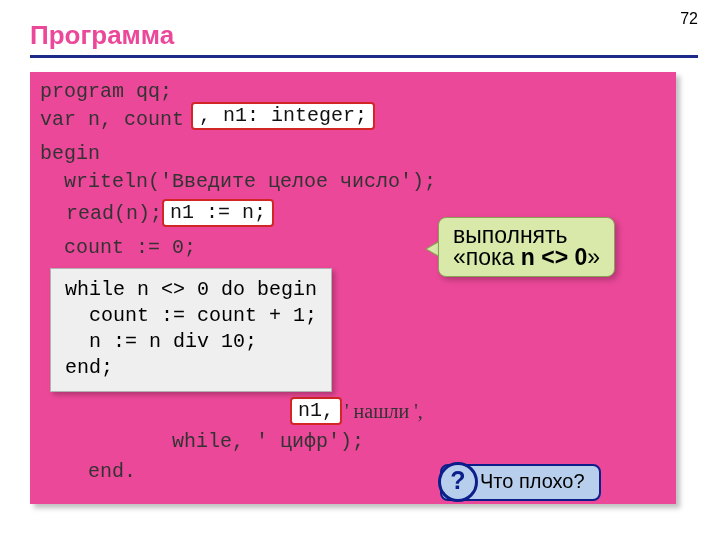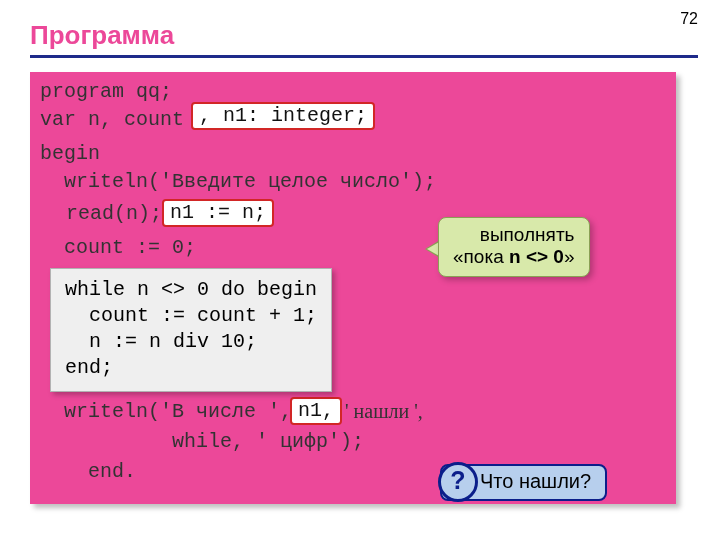--- a/index.html
+++ b/index.html
@@ -71,22 +71,22 @@
     white-space: pre;
     padding: 8px 14px 10px 14px;
     line-height: 26px;
   }
   .green-box {
     position: absolute;
     background: #d8e9aa;
     border: 1px solid #8aa055;
     border-radius: 8px;
     box-shadow: 3px 3px 6px rgba(0,0,0,0.25);
-    font-size: 19px;
-    text-align: right;
+    font-size: 23px;
+    text-align: left;
     padding: 6px 14px 8px 14px;
     line-height: 22px;
   }
   .green-box .bold { font-weight: bold; }
   .green-callout-tail {
     position: absolute;
     width: 0; height: 0;
     border-top: 8px solid transparent;
     border-bottom: 8px solid transparent;
     border-right: 14px solid #d8e9aa;
@@ -132,21 +132,20 @@
 <div class="title-underline"></div>
 
 <div class="code-panel">
 
   <div class="mono" style="left:10px; top:8px;">program qq;</div>
   <div class="mono" style="left:10px; top:36px;">var n, count</div>
   <div class="mono" style="left:10px; top:70px;">begin</div>
   <div class="mono" style="left:10px; top:98px;">  writeln('Введите целое число');</div>
   <div class="mono" style="left:12px; top:130px;">  read(n);</div>
   <div class="mono" style="left:10px; top:164px;">  count := 0;</div>
-  <div class="mono" style="left:10px; top:328px;">  writeln('В числе ',</div>
   <div class="mono" style="left:310px; top:328px;font-family:Liberation Serif, serif;"> ' нашли ',</div>
   <div class="mono" style="left:10px; top:358px;">           while, ' цифр');</div>
   <div class="mono" style="left:10px; top:388px;margin-left:48px;">end.</div>
 
   <div class="hl-box" style="left:153px; top:30px;margin-left:8px;">, n1: integer;</div>
   <div class="hl-box" style="left:132px; top:127px;">n1 := n;</div>
   <div class="hl-box" style="left:260px; top:325px;">n1,</div>
 
   <div class="loop-box" style="left:20px; top:196px;">while n &lt;&gt; 0 do begin
   count := count + 1;
@@ -157,15 +156,15 @@
   <div class="green-callout-tail" style="left:397px; top:169px;"></div>
   <div class="green-box" style="left:408px; top:145px;">
     <span>выполнять</span><br>
     <span>
       <span>«пока </span><span class="bold">n &lt;&gt; 0</span><span>»</span>
     </span>
   </div>
 
   <div class="pill" style="left:410px; top:392px;">
     <div class="q-circle">?</div>
-    <span>Что нашли?</span>
+    <span>Что плохо?</span>
   </div>
 </div>
 
 </body></html>

